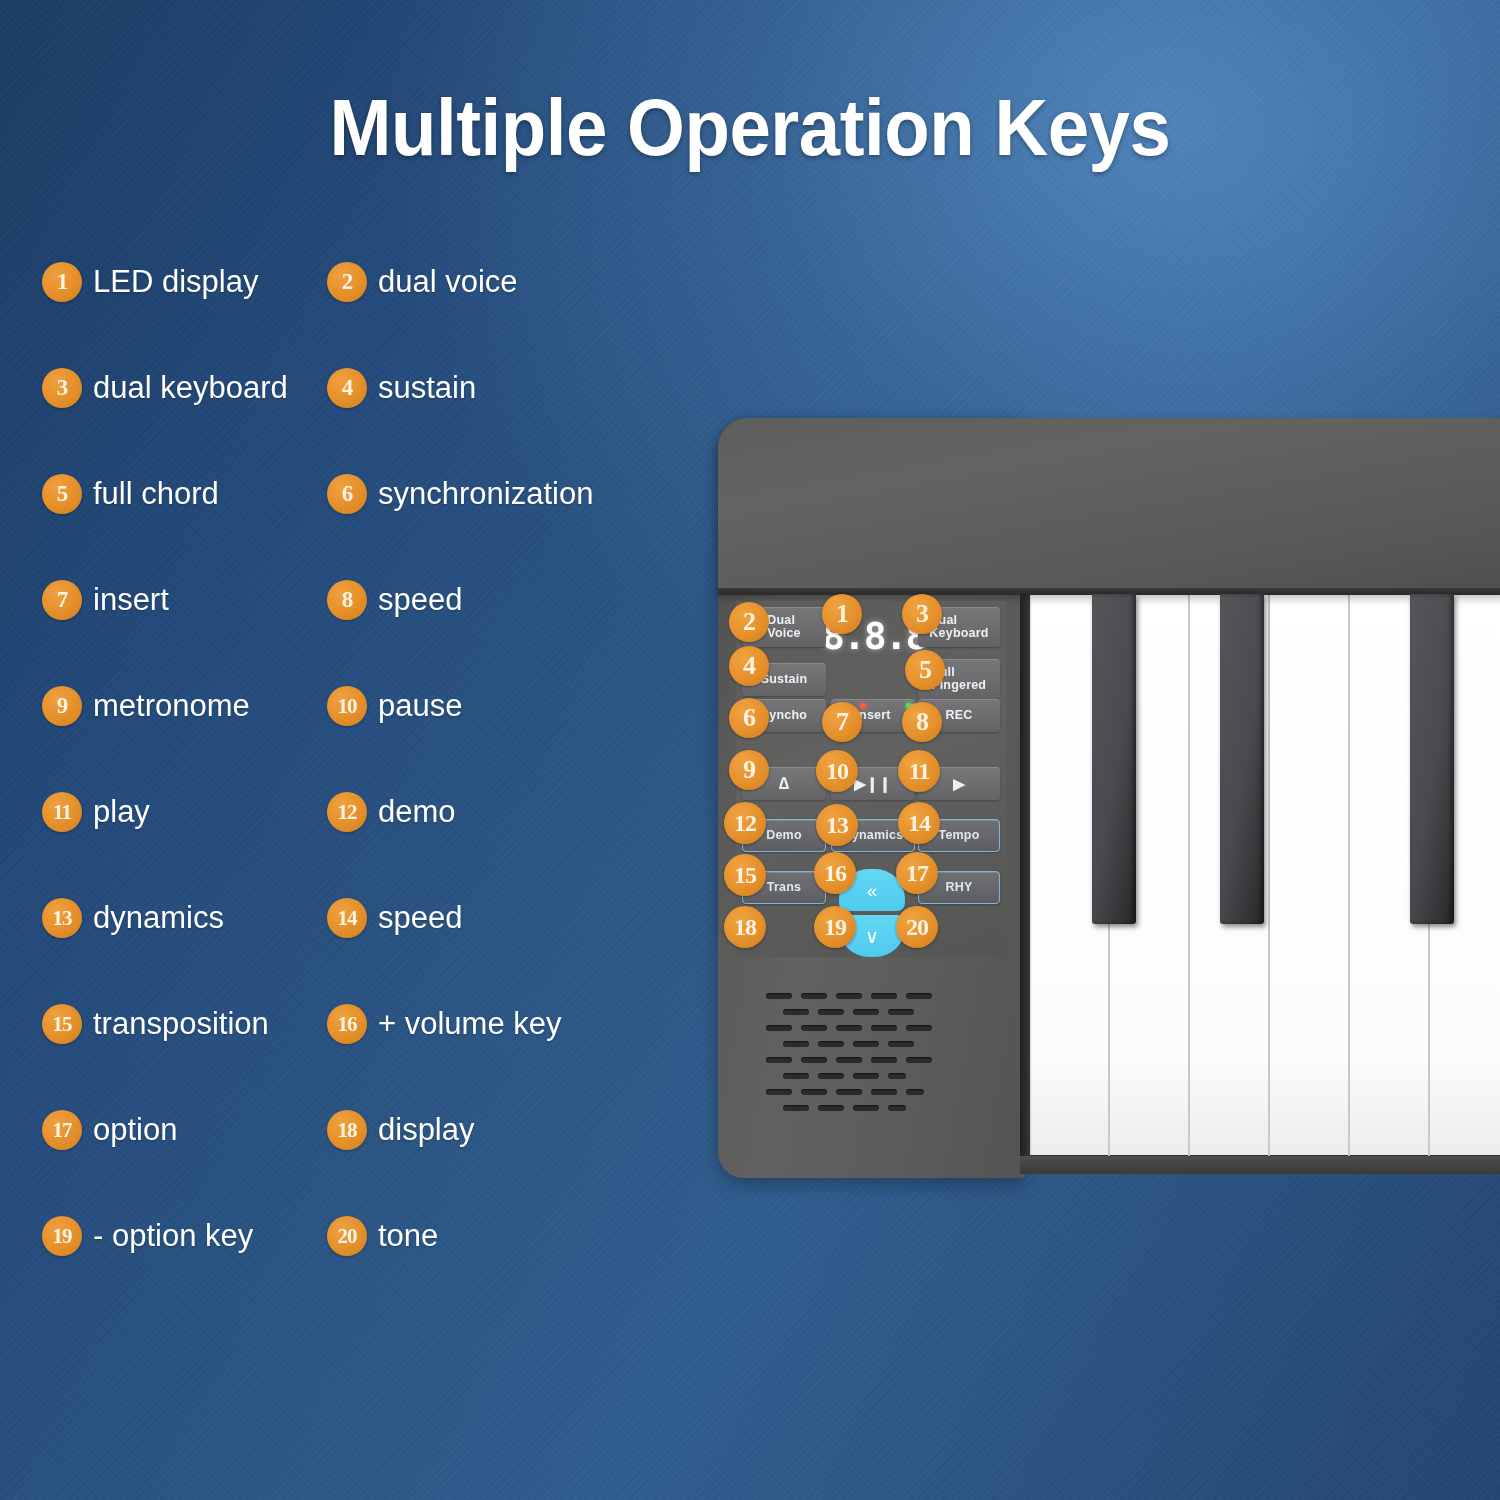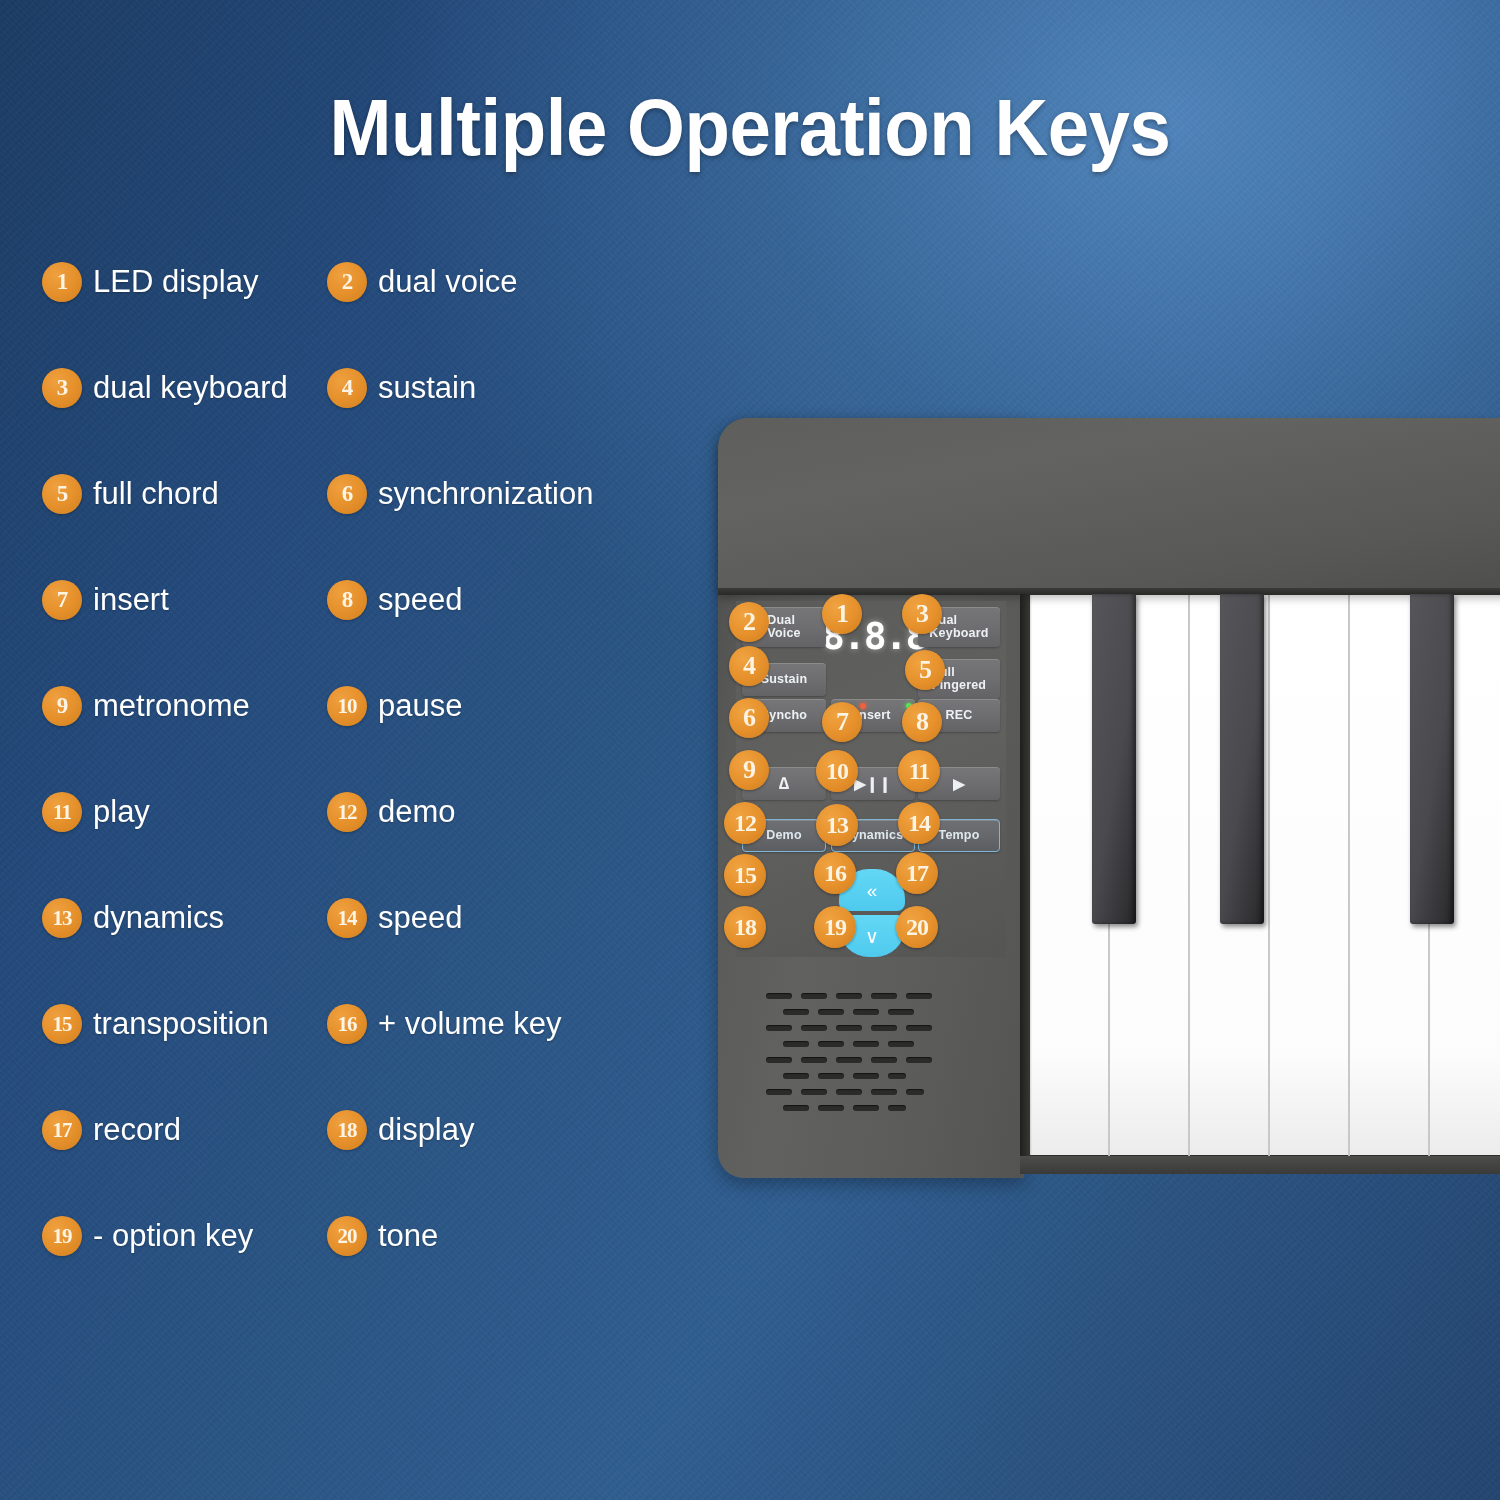--- a/index.html
+++ b/index.html
@@ -367,21 +367,21 @@
           <span class="legend-label">transposition</span>
         </div>
         <div class="legend-cell col-b">
           <span class="badge wide">16</span>
           <span class="legend-label">+ volume key</span>
         </div>
       </div>
       <div class="legend-row">
         <div class="legend-cell col-a">
           <span class="badge wide">17</span>
-          <span class="legend-label">record</span>
+          <span class="legend-label">option</span>
         </div>
         <div class="legend-cell col-b">
           <span class="badge wide">18</span>
           <span class="legend-label">display</span>
         </div>
       </div>
       <div class="legend-row">
         <div class="legend-cell col-a">
           <span class="badge wide">19</span>
           <span class="legend-label">- option key</span>
@@ -447,20 +447,24 @@
         <div class="pbtn mid" style="font-size:15px">▶❙❙</div>
         <div class="pbtn right" style="font-size:15px">▶</div>
       </div>
 
       <div class="panel-row" style="top:208px">
         <div class="pbtn outlined left">Demo</div>
         <div class="pbtn outlined mid">Dynamics</div>
         <div class="pbtn outlined right">Tempo</div>
       </div>
 
+      <div class="panel-row" style="top:260px">
+        <div class="pbtn outlined left">Trans</div>
+        <div class="pbtn outlined right">RHY</div>
+      </div>
 
 
       <div id="navpad">
         <div class="nav-half up">«</div>
         <div class="nav-half down">∨</div>
       </div>
 
     </div>
 
     <div id="grille">

